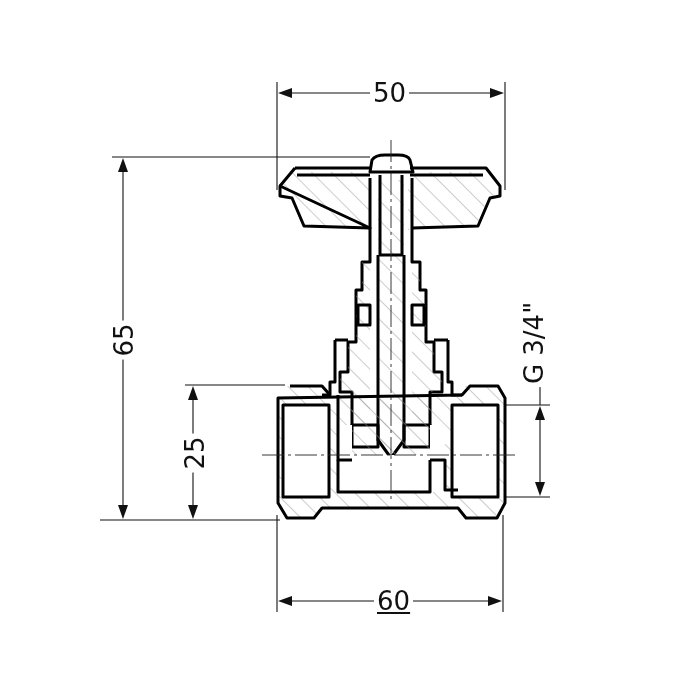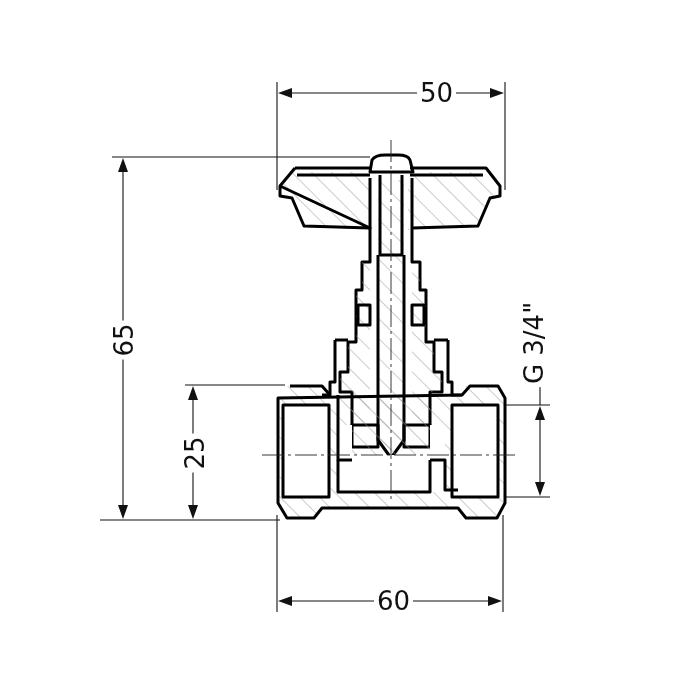--- a/index.html
+++ b/index.html
@@ -110,21 +110,21 @@
     <rect class="thick" x="452" y="405" width="46" height="92"></rect>
     <path class="thick" d="M338,395 L338,460 L352,460 M430,460 L445,460 L445,490 L458,490"></path>
     <path class="thick" d="M338,460 L338,492 L430,492 L430,460"></path>
 
     <line class="center" x1="262" y1="455" x2="518" y2="455"></line>
   </g>
 
   <line class="center" x1="391" y1="140" x2="391" y2="500"></line>
 </svg>
 
-<div class="dim-label" style="left:370px; top:80px;margin-left:47px;">50</div>
+<div class="dim-label" style="left:370px; top:80px;">50</div>
 
 <div class="dim-label" style="left:104px; top:327px; transform:rotate(-90deg); transform-origin:center;">65</div>
 
 <div class="dim-label" style="left:175px; top:440px; transform:rotate(-90deg); transform-origin:center;">25</div>
 
 <div class="dim-label" style="left:490px; top:330px; transform:rotate(-90deg); transform-origin:center; white-space:nowrap;">G 3/4"</div>
 
-<div class="dim-label" style="left:374px; top:588px;">60</div>
+<div class="dim-label" style="left:374px; top:588px;text-decoration:underline;">60</div>
 
 </body></html>

